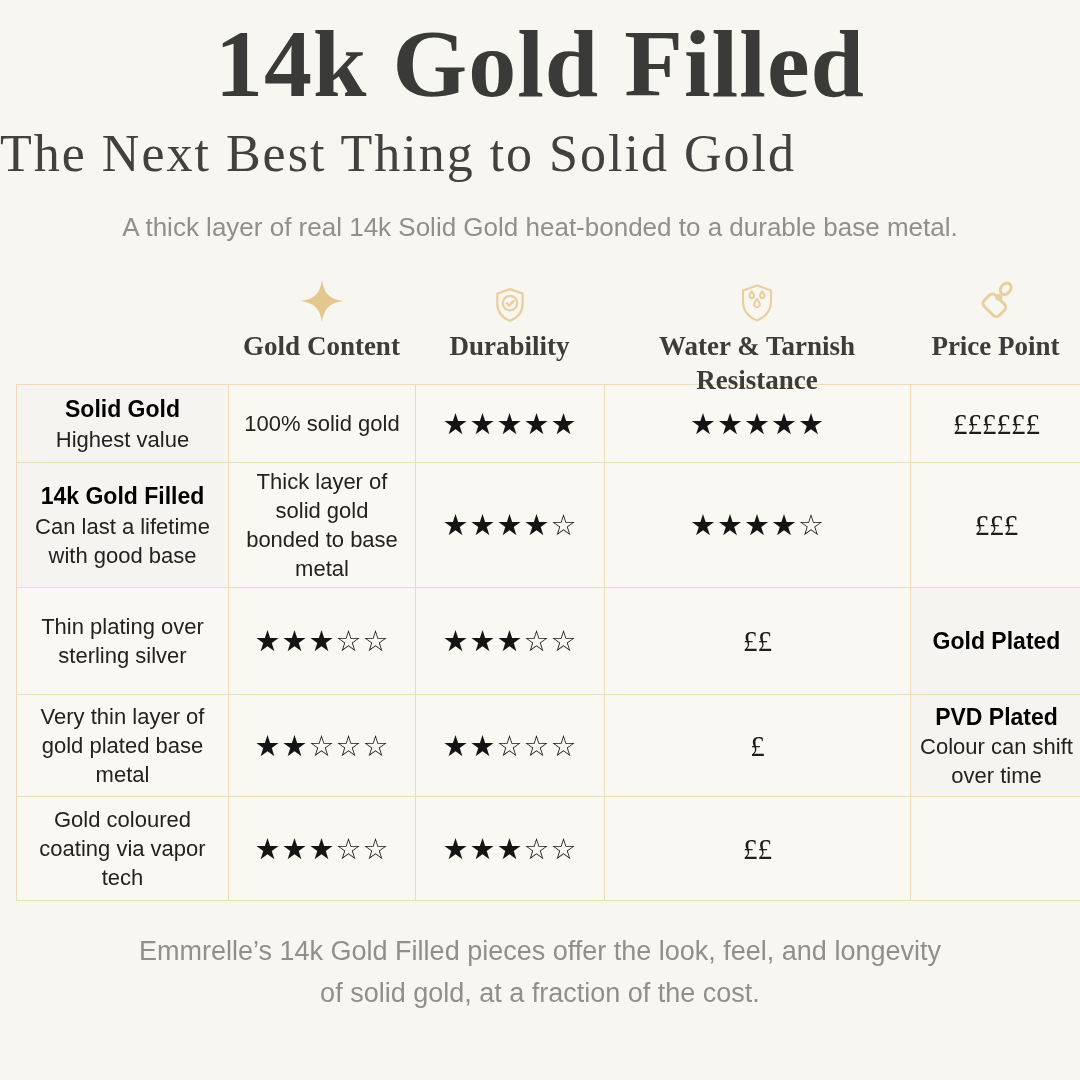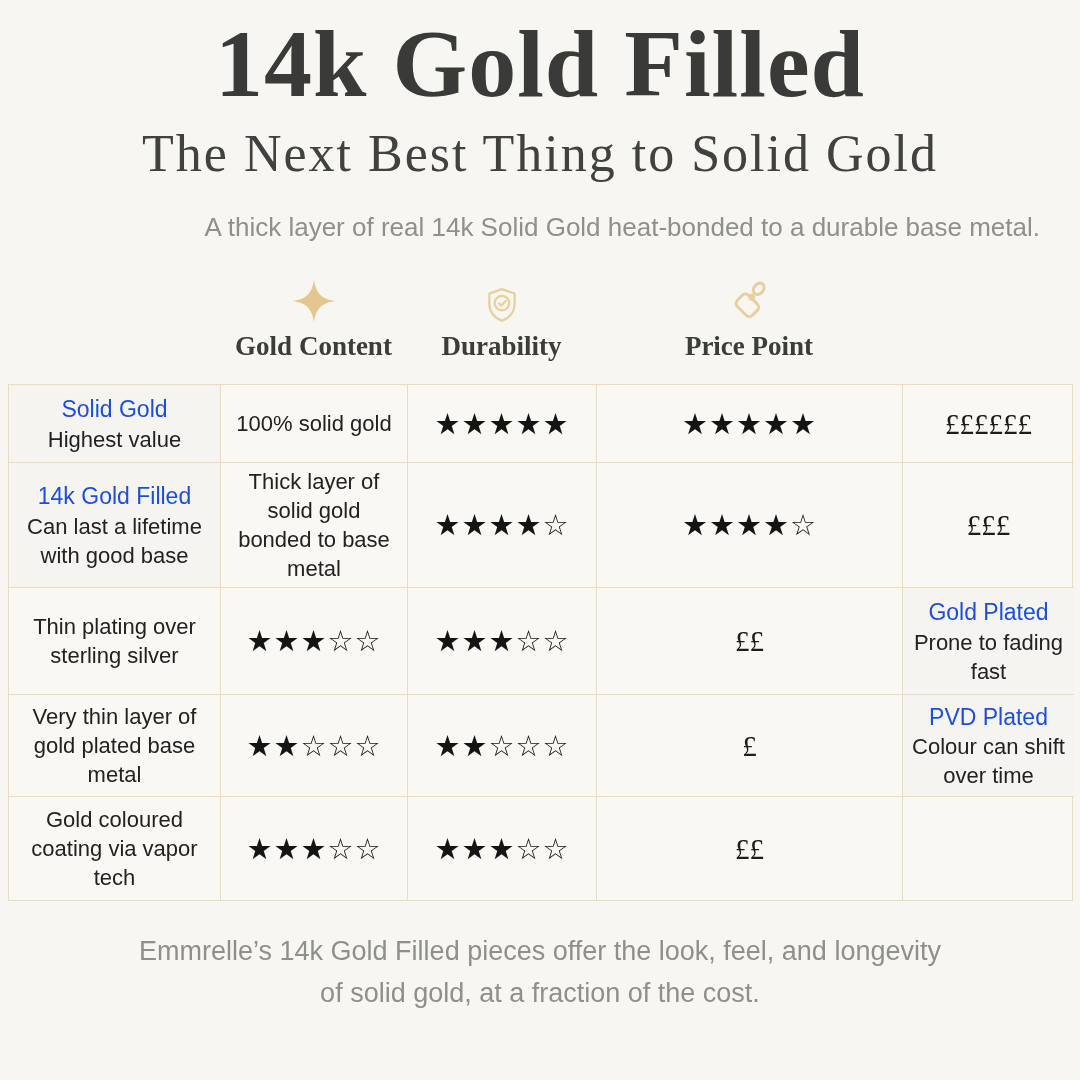--- a/index.html
+++ b/index.html
@@ -29,33 +29,33 @@
     color:var(--dark);
     text-align:center;
     padding-top:14px;
   }
   .subtitle{
     font-family:"Liberation Serif", serif;
     font-weight:400;
     font-size:52px;
     letter-spacing:2px;
     color:#41413f;
-    text-align:center;
+    text-align:left;
     margin-top:10px;
   }
   .desc{
     margin:24px auto 16px;
     max-width:1000px;
-    text-align:right;
+    text-align:center;
     font-size:26px;
     line-height:1.6;
     color:var(--gray);
   }
 
-  .table{margin:30px 0 0 8px;width:884px;}
+  .table{margin:30px 0 0 16px;width:884px;}
   .thead{
     display:grid;
     grid-template-columns:212px 187px 189px 306px 171px;
     height:106px;
   }
   .hcell{
     display:flex;flex-direction:column;align-items:center;justify-content:flex-start;
   }
   .hicon{height:48px;display:flex;align-items:flex-end;justify-content:center;padding-bottom:2px;}
   .hlabel{
@@ -84,21 +84,21 @@
     border-bottom:1px solid var(--border);
     font-size:22px;
     line-height:1.32;
     padding:4px 6px;
     color:#222;
   }
   .cell:nth-child(5n){border-right:none;}
   .cell:nth-child(n+21){border-bottom:none;}
   .c-type{background:#f5f4f0;}
   .c-content{padding:4px 14px;}
-  .rname{font-weight:400;font-size:23px;color:#1d4ed8;}
+  .rname{font-weight:700;font-size:23px;color:#000000;}
   .c-stars{
     font-family:"DejaVu Sans", sans-serif;
     font-size:29px;
     letter-spacing:1px;
     color:#141414;
   }
   .c-price{
     font-family:"Liberation Serif", serif;
     font-size:29px;
     color:#1d1d1d;
@@ -142,20 +142,31 @@
         <div class="hicon">
           <svg width="38" height="38" viewBox="0 0 24 24" fill="none" stroke="#e8cf9f" stroke-width="1.4" stroke-linecap="round" stroke-linejoin="round">
             <path d="M12 2 L20 4.8 V11 C20 16.6 16.8 20 12 22 C7.2 20 4 16.6 4 11 V4.8 Z"></path>
             <circle cx="12" cy="10.8" r="4.6"></circle>
             <path d="M10 10.9 l1.5 1.5 L14.4 9.4"></path>
           </svg>
         </div>
         <div class="hlabel">Durability</div>
       </div>
 
+      <div class="hcell">
+        <div class="hicon">
+          <svg width="42" height="42" viewBox="0 0 24 24" fill="none" stroke="#e8cf9f" stroke-width="1.2" stroke-linecap="round" stroke-linejoin="round">
+            <path d="M12 2 L20 4.8 V11 C20 16.6 16.8 20 12 22 C7.2 20 4 16.6 4 11 V4.8 Z"></path>
+            <path d="M9 5.4 c.9 1.2 1.3 1.8 1.3 2.5 a1.3 1.3 0 1 1 -2.6 0 C7.7 7.2 8.1 6.6 9 5.4 Z"></path>
+            <path d="M15 5.4 c.9 1.2 1.3 1.8 1.3 2.5 a1.3 1.3 0 1 1 -2.6 0 C13.7 7.2 14.1 6.6 15 5.4 Z"></path>
+            <path d="M12 9.6 c1.1 1.5 1.6 2.3 1.6 3.2 a1.6 1.6 0 1 1 -3.2 0 C10.4 11.9 10.9 11.1 12 9.6 Z"></path>
+          </svg>
+        </div>
+        <div class="hlabel wide">Water &amp; Tarnish Resistance</div>
+      </div>
 
       <div class="hcell">
         <div class="hicon">
           <svg width="44" height="44" viewBox="0 0 24 24" fill="none" stroke="#e8cf9f" stroke-width="1.6" stroke-linecap="round" stroke-linejoin="round">
             <ellipse cx="17.3" cy="4.8" rx="2.6" ry="3.4" transform="rotate(38 17.3 4.8)"></ellipse>
             <rect x="6.8" y="8" width="8.6" height="11.6" rx="2.4" transform="rotate(-45 11.1 13.8)"></rect>
             <circle cx="13.5" cy="9.4" r="1.1"></circle>
           </svg>
         </div>
         <div class="hlabel">Price Point</div>
@@ -178,21 +189,20 @@
         <div class="cell c-content">Thick layer of solid gold bonded to base metal</div>
         <div class="cell c-stars">★★★★☆</div>
         <div class="cell c-stars">★★★★☆</div>
         <div class="cell c-price">£££</div>
         <div class="cell c-content">Thin plating over sterling silver</div>
         <div class="cell c-stars">★★★☆☆</div>
         <div class="cell c-stars">★★★☆☆</div>
         <div class="cell c-price">££</div>
         <div class="cell c-type">
           <div class="rname">Gold Plated</div>
-          <div class="rnote">Prone to fading fast</div>
         </div>
         <div class="cell c-content">Very thin layer of gold plated base metal</div>
         <div class="cell c-stars">★★☆☆☆</div>
         <div class="cell c-stars">★★☆☆☆</div>
         <div class="cell c-price">£</div>
         <div class="cell c-type">
           <div class="rname">PVD Plated</div>
           <div class="rnote">Colour can shift over time</div>
         </div>
         <div class="cell c-content">Gold coloured coating via vapor tech</div>

